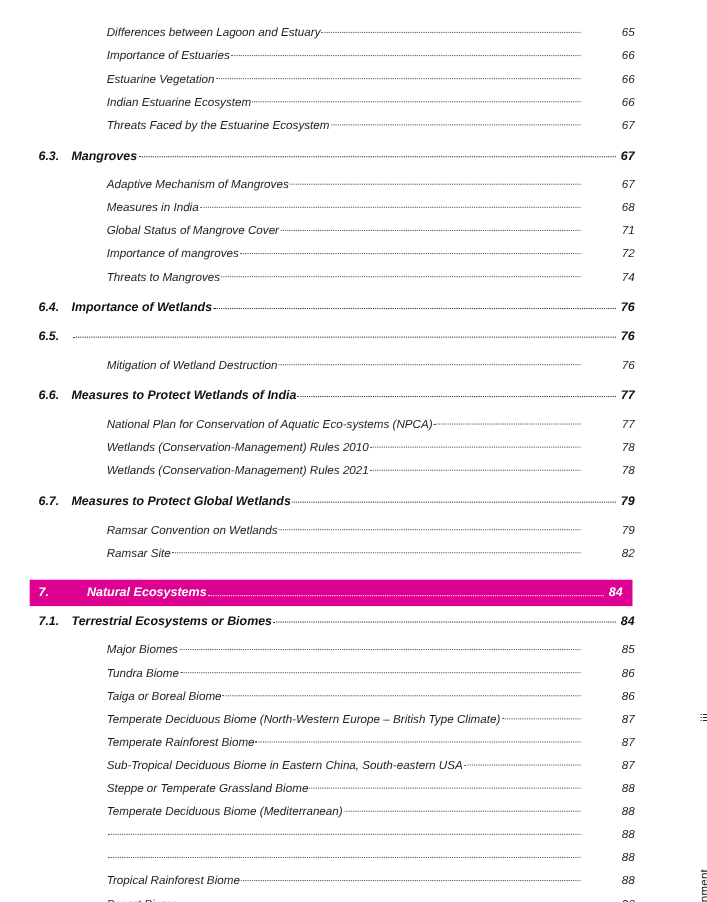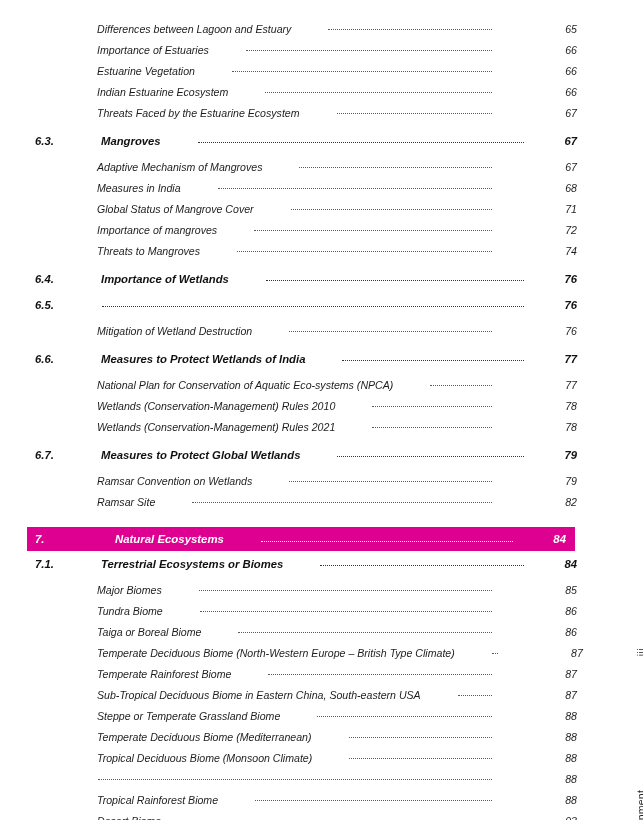--- a/index.html
+++ b/index.html
@@ -29,21 +29,20 @@
     left: 0;
     top: 22px;
     width: 613px;
   }
 
   .row {
     display: flex;
     align-items: baseline;
     width: 100%;
     box-sizing: border-box;
-    gap: 36px;
   }
 
   
   .num {
     flex: 0 0 auto;
     text-align: left;
     white-space: nowrap;
   }
 
   .title {
@@ -326,21 +325,20 @@
         <span class="title">Steppe or Temperate Grassland Biome</span>
         <span class="leader"></span>
         <span class="pg">88</span>
       </div>
       <div class="row lvl3">
         <span class="title">Temperate Deciduous Biome (Mediterranean)</span>
         <span class="leader"></span>
         <span class="pg">88</span>
       </div>
       <div class="row lvl3">
-        <span class="title">Tropical Deciduous Biome (Monsoon Climate)</span>
         <span class="leader"></span>
         <span class="pg">88</span>
       </div>
       <div class="row lvl3">
         <span class="leader"></span>
         <span class="pg">88</span>
       </div>
       <div class="row lvl3">
         <span class="title">Tropical Rainforest Biome</span>
         <span class="leader"></span>

